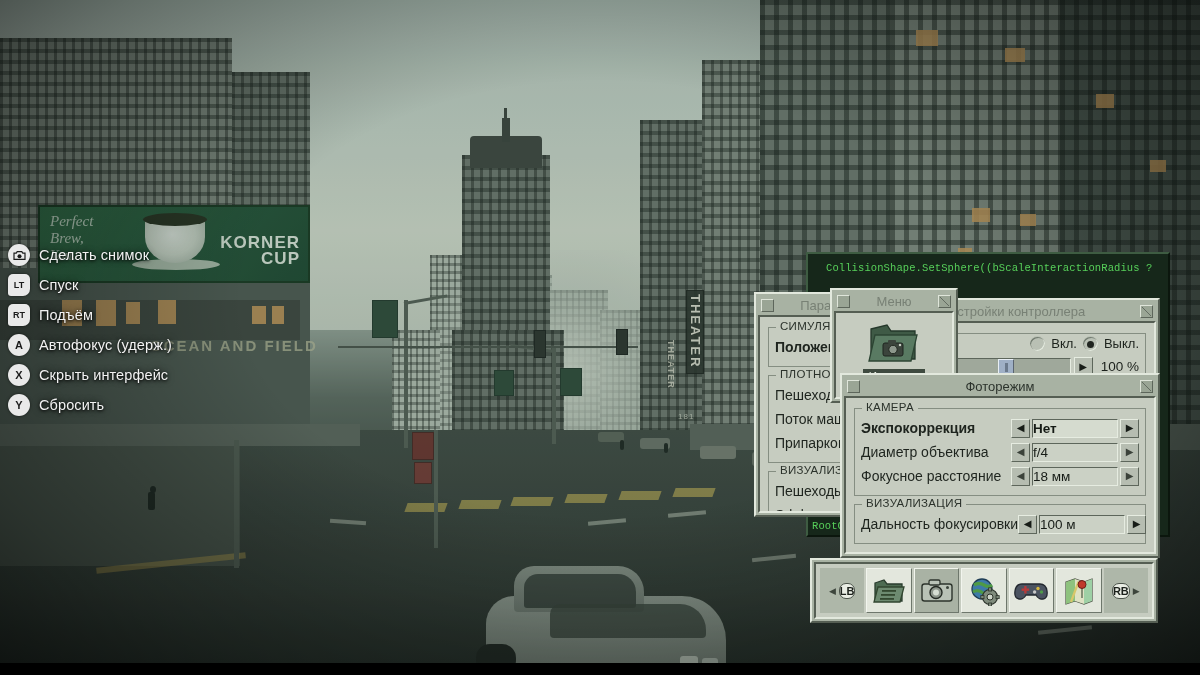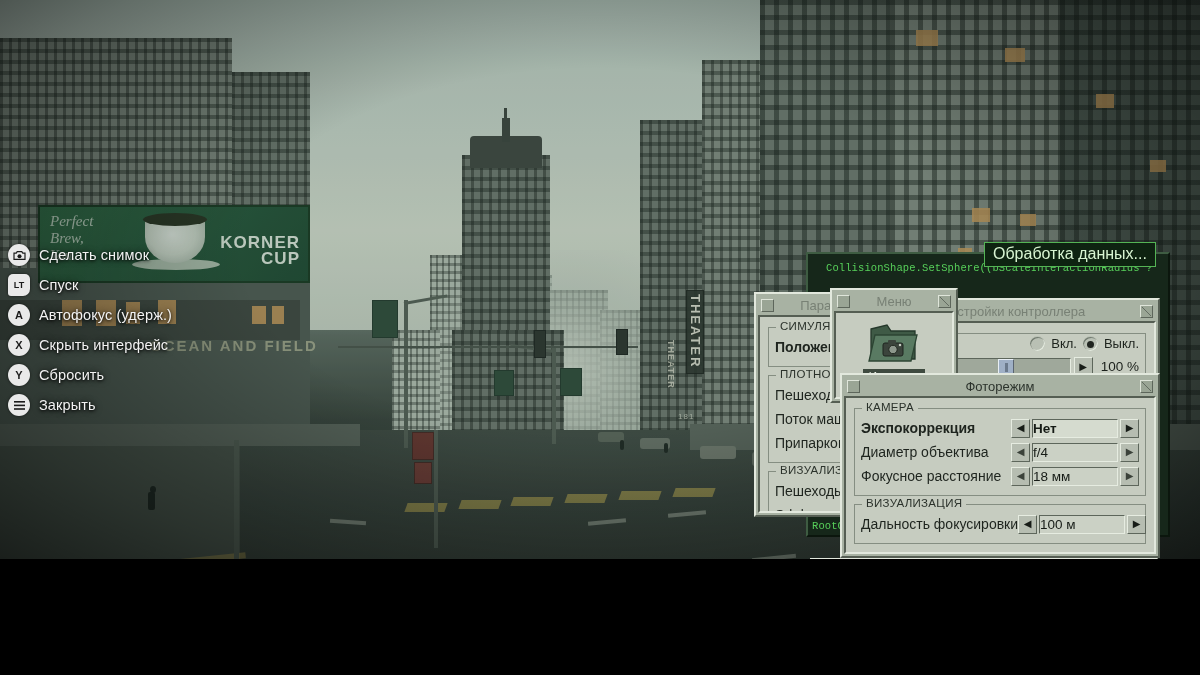--- a/index.html
+++ b/index.html
@@ -1,19 +1,19 @@
 <!DOCTYPE html>
 <html><head>
 <meta charset="utf-8">
 <style>
   * { margin:0; padding:0; box-sizing:border-box; }
   html,body { width:1200px; height:675px; overflow:hidden; background:#000; }
   body { font-family:"Liberation Sans", sans-serif; }
 
-  #screen { position:relative; width:1200px; height:559px; overflow:hidden; }
+  #screen { position:relative; width:1200px; height:663px; overflow:hidden; }
 
   
   #game {
     position:absolute; inset:0;
     background:
       linear-gradient(to bottom, #b6c6bd 0%, #c3d0c6 22%, #cdd6ca 38%, #9aa89d 48%, #5d6a61 60%, #39433c 75%, #2b332d 100%);
   }
   .sky {
     position:absolute; left:0; top:0; width:1200px; height:330px;
     background:linear-gradient(to bottom,#b9c8bf 0%,#c6d2c7 40%,#d2dacc 70%,#c5cfc2 100%);
@@ -438,20 +438,26 @@
       <div class="lbl">Сделать снимок</div>
     </div>
 
     <div class="hint">
       <div class="glyph trig">
           <span>LT</span>
         </div>
       <div class="lbl">Спуск</div>
     </div>
 
+    <div class="hint">
+      <div class="glyph trig">
+          <span>RT</span>
+        </div>
+      <div class="lbl">Подъём</div>
+    </div>
 
     <div class="hint">
       <div class="glyph">
           <span>A</span>
         </div>
       <div class="lbl">Автофокус (удерж.)</div>
     </div>
 
     <div class="hint">
       <div class="glyph">
@@ -460,39 +466,28 @@
       <div class="lbl">Скрыть интерфейс</div>
     </div>
 
     <div class="hint">
       <div class="glyph">
           <span>Y</span>
         </div>
       <div class="lbl">Сбросить</div>
     </div>
 
-    <div class="hint">
-      <div class="glyph">
-        <svg width="11" height="9" viewBox="0 0 11 9">
-            <rect y="0" width="11" height="1.6" fill="#1b1b1b"></rect>
-            <rect y="3.6" width="11" height="1.6" fill="#1b1b1b"></rect>
-            <rect y="7.2" width="11" height="1.6" fill="#1b1b1b"></rect>
-          </svg>
-      </div>
-      <div class="lbl">Закрыть</div>
-    </div>
 
   </div>
 
   <div id="codewin">
     <div class="code-line" style="left:18px;top:8px;">CollisionShape.SetSphere((bScaleInteractionRadius ?</div>
     <div class="code-line" style="left:4px;top:252px;">&gt;GetC</div>
     <div class="code-line" style="left:4px;top:266px;">RootComponentLocation).SizeSquared();</div>
   </div>
-  <div id="proc-title">Обработка данных...</div>
 
   <div class="win" style="left:754px;top:292px;width:196px;z-index:20;">
     <div class="win-frame">
       <div class="titlebar">
         <div class="tb-btn"></div>
         <div class="tb-title dim">Параметры мира</div>
         <div class="tb-resize"></div>
       </div>
       <div class="win-body" style="height:198px;overflow:hidden;">
         <div class="group">

